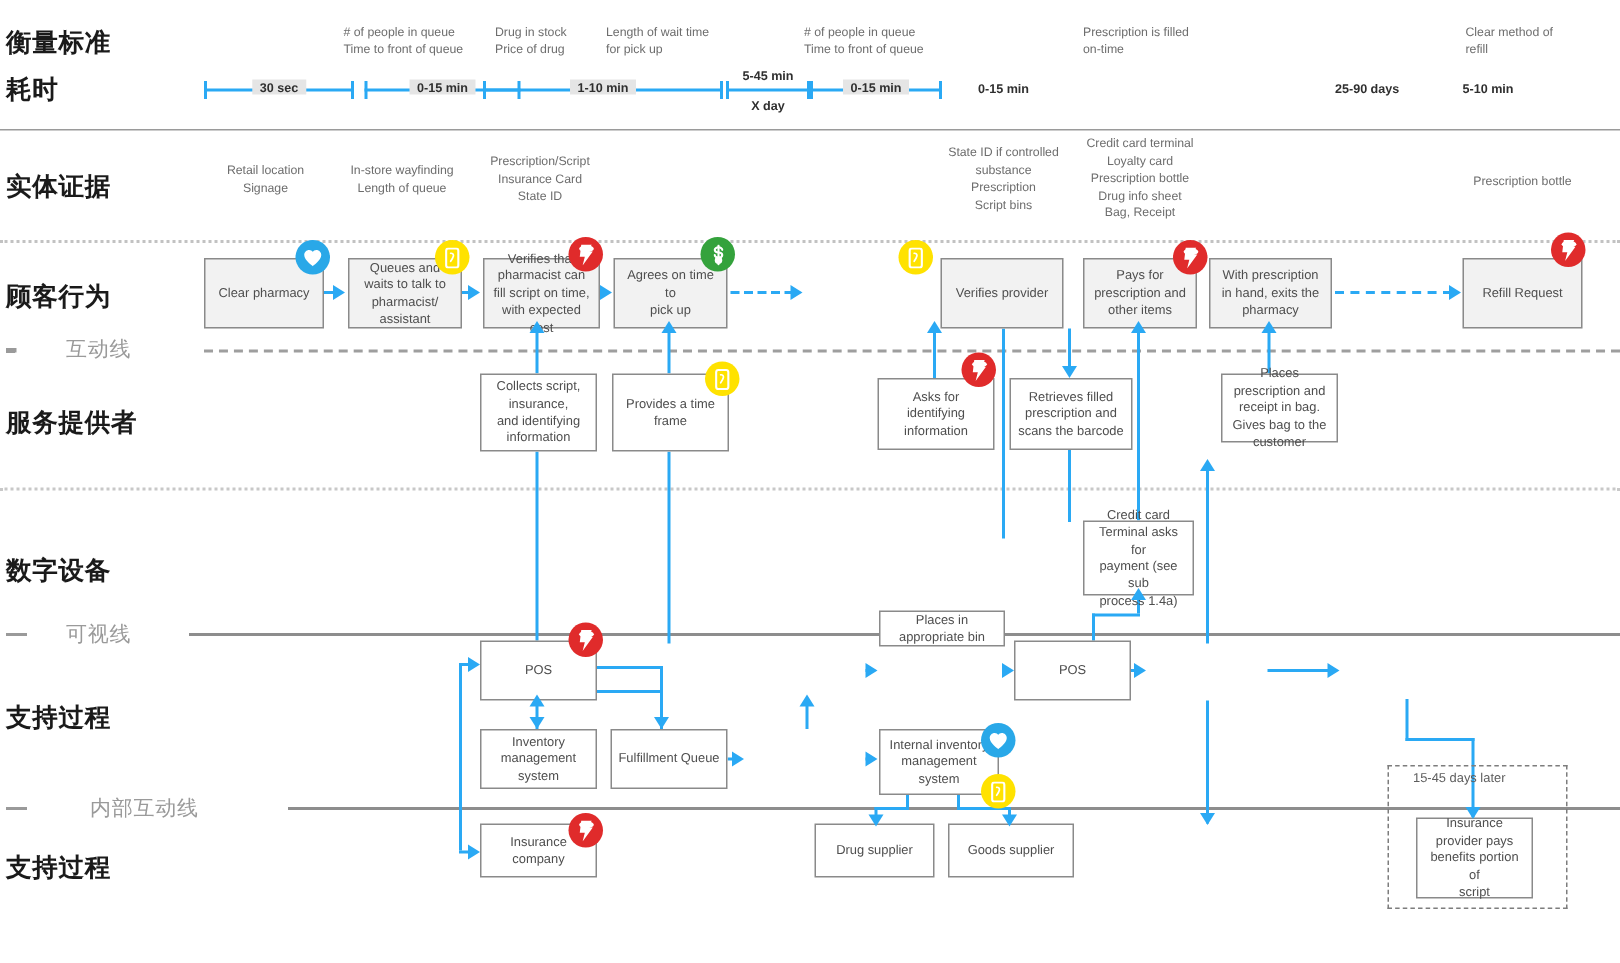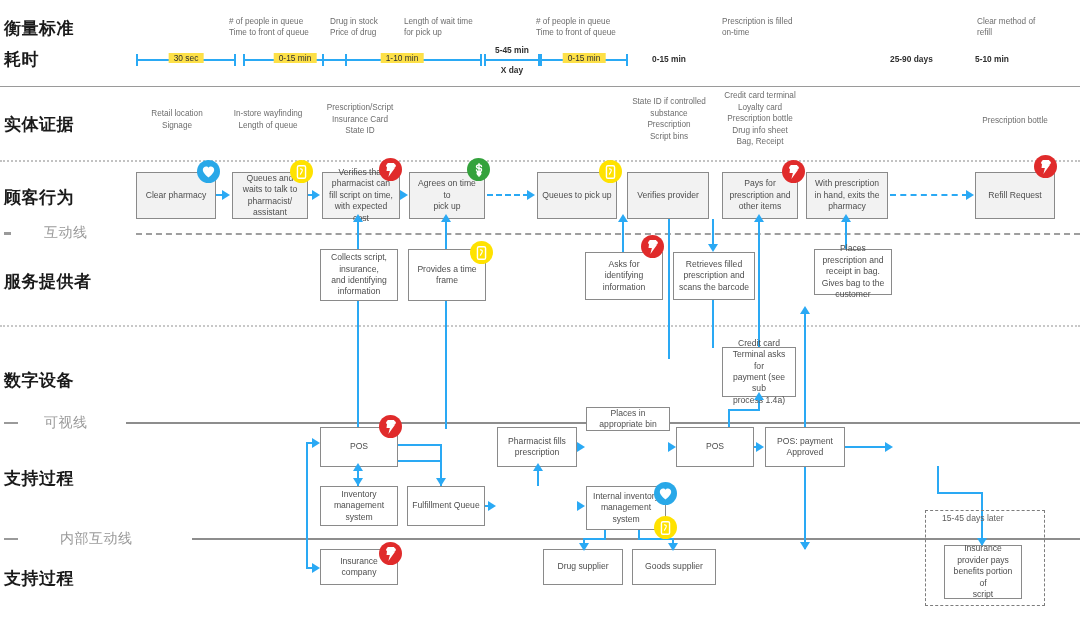--- a/index.html
+++ b/index.html
@@ -67,22 +67,22 @@
   .timebar .bar{
     position:absolute;top:5px;left:0;right:0;height:2px;background:#2aa9f4;
   }
   .timebar .cap{
     position:absolute;top:0;width:2px;height:12px;background:#2aa9f4;
   }
   .timebar .cap.l{left:0;}
   .timebar .cap.r{right:0;}
   .timebar .tlabel{
     position:absolute;top:-1px;left:50%;transform:translateX(-50%);
-    background:#fde047;padding:0 5px;
-    font-size:8.4px;font-weight:400;color:#2f2f2f;white-space:nowrap;
+    background:#e5e5e5;padding:0 5px;
+    font-size:8.4px;font-weight:700;color:#2f2f2f;white-space:nowrap;
   }
   .timeplain{
     position:absolute;font-size:8.4px;font-weight:700;color:#2f2f2f;white-space:nowrap;
   }
   .timesub{
     position:absolute;font-size:8.4px;font-weight:700;color:#2f2f2f;white-space:nowrap;
     text-align:center;
   }
 
   
@@ -327,21 +327,20 @@
   <div class="box" style="left:232px;top:172px;width:76px;height:47px">Queues and
 waits to talk to
 pharmacist/
 assistant</div>
   <div class="box" style="left:322px;top:172px;width:78px;height:47px">Verifies that
 pharmacist can
 fill script on time,
 with expected cost</div>
   <div class="box" style="left:409px;top:172px;width:76px;height:47px">Agrees on time to
 pick up</div>
-  <div class="box" style="left:537px;top:172px;width:80px;height:47px">Queues to pick up</div>
   <div class="box" style="left:627px;top:172px;width:82px;height:47px">Verifies provider</div>
   <div class="box" style="left:722px;top:172px;width:76px;height:47px">Pays for
 prescription and
 other items</div>
   <div class="box" style="left:806px;top:172px;width:82px;height:47px">With prescription
 in hand, exits the
 pharmacy</div>
   <div class="box" style="left:975px;top:172px;width:80px;height:47px">Refill Request</div>
 
   <div class="box white" style="left:320px;top:249px;width:78px;height:52px">Collects script,
@@ -361,27 +360,23 @@
 receipt in bag.
 Gives bag to the
 customer</div>
 
   <div class="box white" style="left:722px;top:347px;width:74px;height:50px">Credit card
 Terminal asks for
 payment (see sub
 process 1.4a)</div>
 
   <div class="box white" style="left:320px;top:427px;width:78px;height:40px">POS</div>
-  <div class="box white" style="left:497px;top:427px;width:80px;height:40px">Pharmacist fills
-prescription</div>
   <div class="box white" style="left:586px;top:407px;width:84px;height:24px">Places in
 appropriate bin</div>
   <div class="box white" style="left:676px;top:427px;width:78px;height:40px">POS</div>
-  <div class="box white" style="left:765px;top:427px;width:80px;height:40px">POS: payment
-Approved</div>
   <div class="box white" style="left:320px;top:486px;width:78px;height:40px">Inventory
 management
 system</div>
   <div class="box white" style="left:407px;top:486px;width:78px;height:40px">Fulfillment Queue</div>
   <div class="box white" style="left:586px;top:486px;width:80px;height:44px">Internal inventory
 management
 system</div>
 
   <div class="box white" style="left:320px;top:549px;width:78px;height:36px">Insurance
 company</div>

